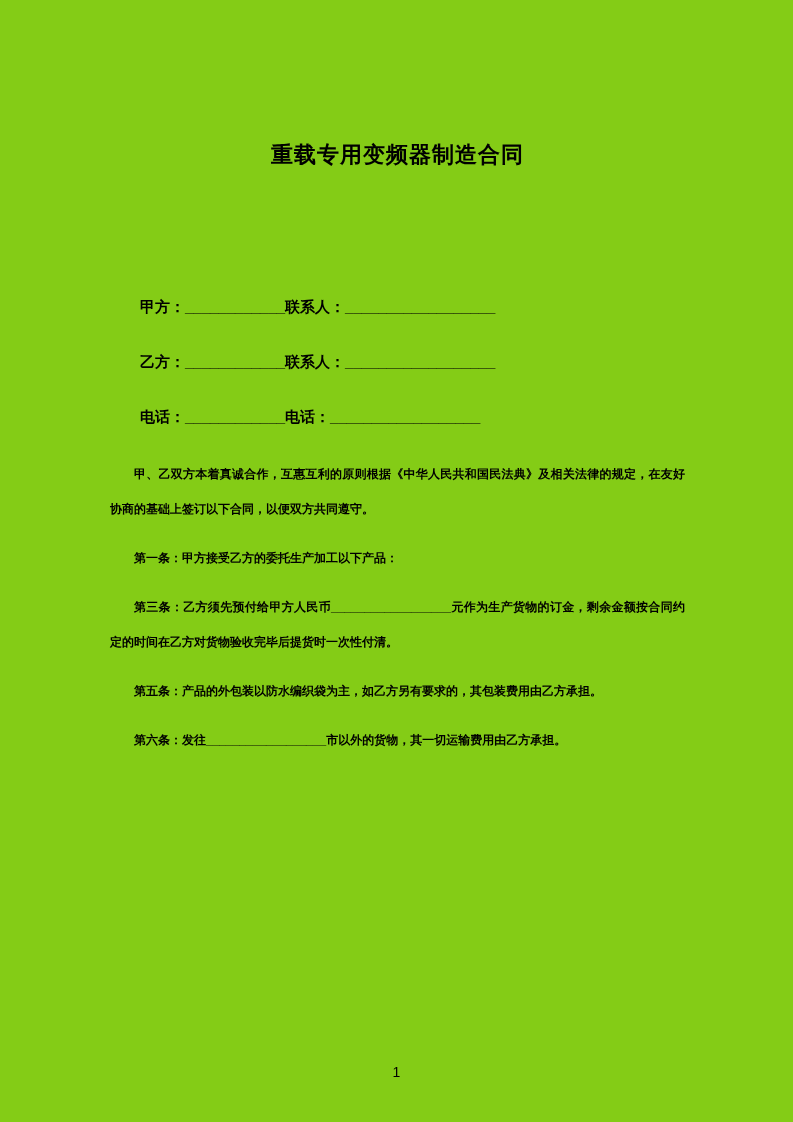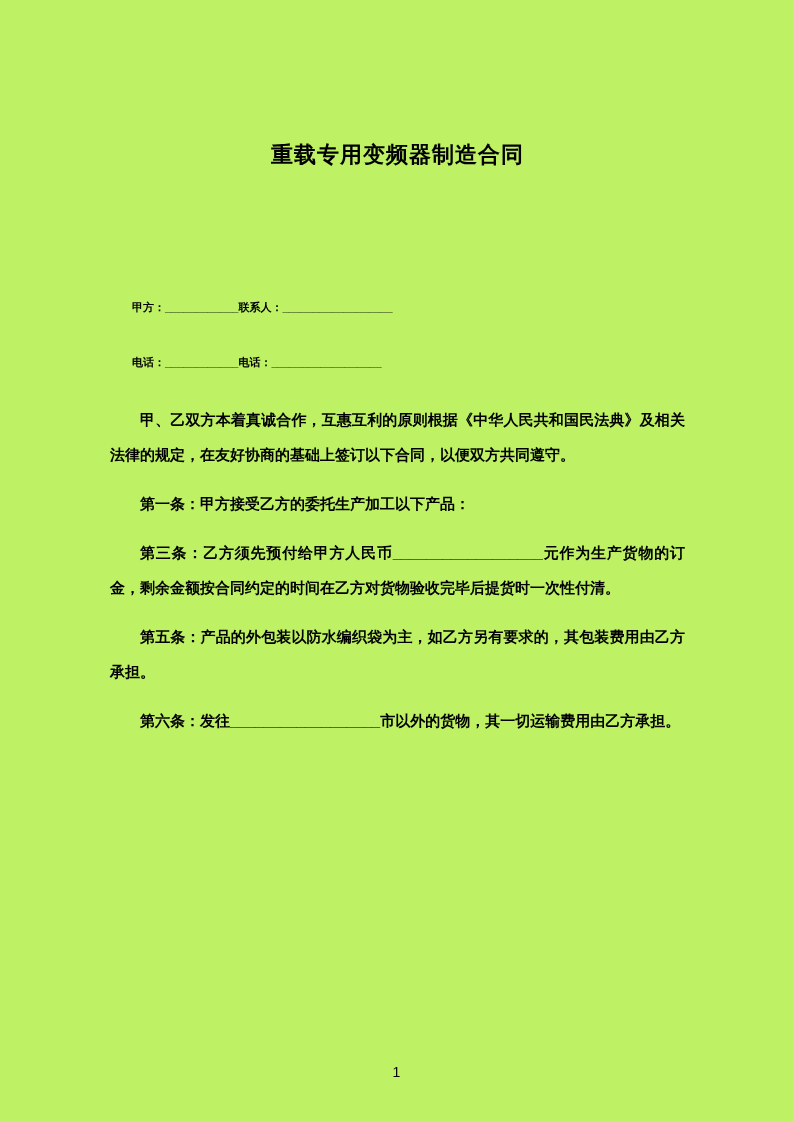--- a/index.html
+++ b/index.html
@@ -5,47 +5,47 @@
     html, body {
       margin: 0;
       padding: 0;
       background: #ffffff;
     }
     .page {
       position: relative;
       width: 793px;
       height: 1122px;
       margin: 0 auto;
-      background: #bef264;
+      background: #84cc16;
       box-sizing: border-box;
       padding: 140px 108px 0 110px;
       font-family: "Liberation Sans", sans-serif;
       color: #000000;
       overflow: hidden;
     }
     .doc-title {
       margin: 0 0 122px 0;
       font-size: 22px;
       font-weight: bold;
       text-align: center;
       letter-spacing: 1px;
       color: #000000;
     }
     .party-row {
       margin: 0 0 25px 0;
-      font-size: 11px;
+      font-size: 15px;
       font-weight: bold;
       line-height: 30px;
       text-indent: 2em;
       white-space: nowrap;
       color: #000000;
     }
     .para {
       margin: 0 0 14px 0;
-      font-size: 15px;
+      font-size: 12px;
       font-weight: bold;
       line-height: 35px;
       text-indent: 2em;
       text-align: justify;
       color: #000000;
       word-break: break-all;
     }
     .page-number {
       position: absolute;
       left: 0;
@@ -59,20 +59,21 @@
   </style>
 </head>
 <body>
 
 <div class="page">
 
   <h1 class="doc-title">重载专用变频器制造合同</h1>
 
   <p class="party-row">甲方：____________联系人：__________________</p>
 
+  <p class="party-row">乙方：____________联系人：__________________</p>
 
   <p class="party-row">电话：____________电话：__________________</p>
 
   <p class="para">甲、乙双方本着真诚合作，互惠互利的原则根据《中华人民共和国民法典》及相关法律的规定，在友好协商的基础上签订以下合同，以便双方共同遵守。</p>
 
   <p class="para">第一条：甲方接受乙方的委托生产加工以下产品：</p>
 
 
   <p class="para">第三条：乙方须先预付给甲方人民币__________________元作为生产货物的订金，剩余金额按合同约定的时间在乙方对货物验收完毕后提货时一次性付清。</p>
 

